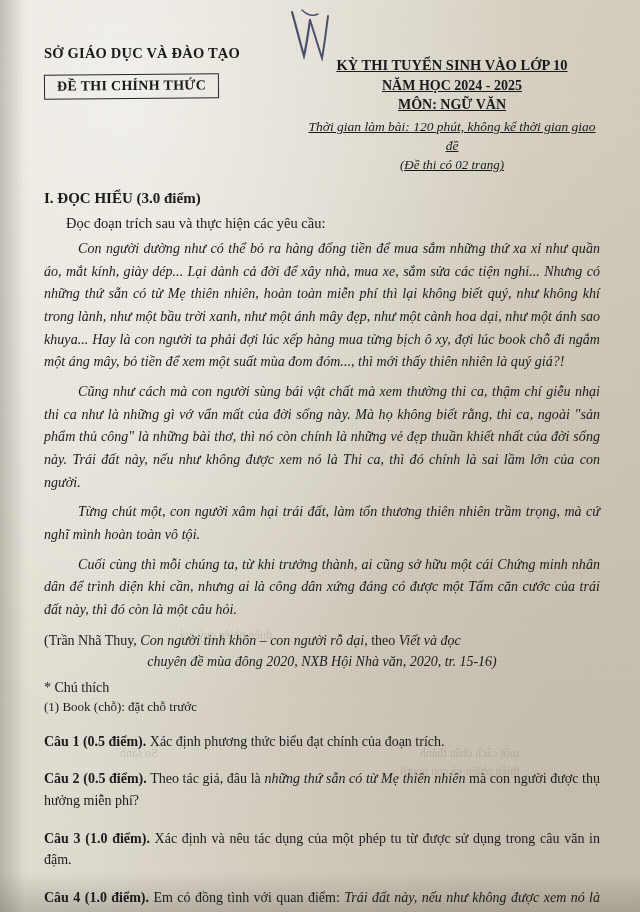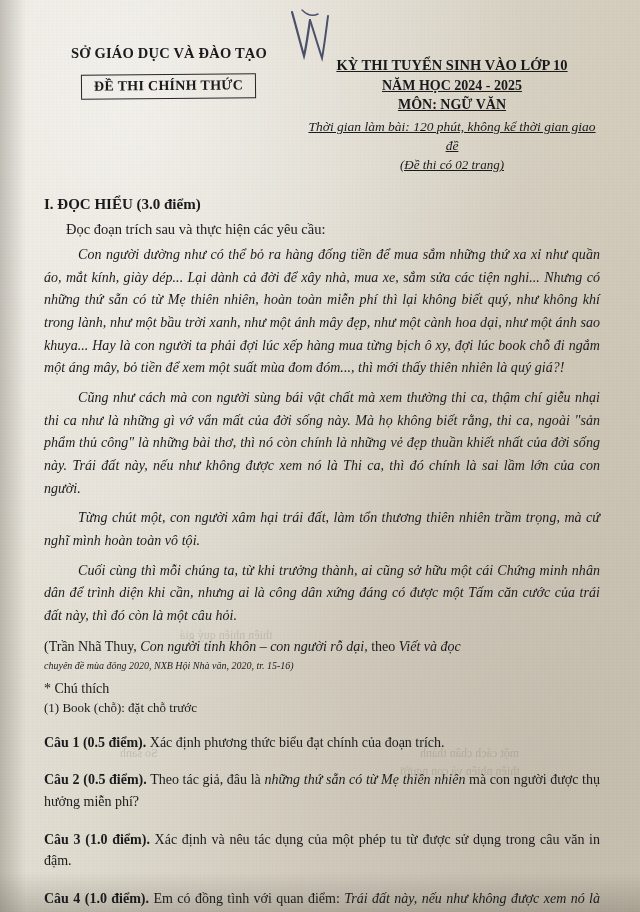--- a/index.html
+++ b/index.html
@@ -55,21 +55,20 @@
 
   
   .header {
     display: flex;
     align-items: flex-start;
     justify-content: space-between;
     gap: 10px;
   }
   .header-left {
     width: 250px;
-    text-align: center;
     padding-top: 10px;
   }
   .dept-line1 {
     font-weight: bold;
     font-size: 14.5px;
     letter-spacing: 0.2px;
     line-height: 1.25;
     white-space: nowrap;
   }
   .dept-line2 {
@@ -129,21 +128,21 @@
     top: 8px;
     width: 60px;
     height: 56px;
     pointer-events: none;
   }
 
   
   .section-title {
     font-weight: bold;
     font-size: 15px;
-    margin-top: 22px;
+    margin-top: 16px;
     margin-bottom: 2px;
   }
   .lead {
     font-weight: normal;
     font-size: 14.5px;
     margin: 8px 0 6px 22px;
   }
   p.body {
     font-style: italic;
     font-size: 14px;
@@ -154,22 +153,22 @@
     letter-spacing: 0.05px;
   }
   .attrib {
     font-size: 14px;
     line-height: 1.55;
     margin: 8px 0 2px 0;
   }
   .attrib .it { font-style: italic; }
   .attrib-2 {
     font-style: italic;
-    font-size: 10px;
-    text-align: left;
+    font-size: 14px;
+    text-align: center;
     margin: 0 0 10px 0;
   }
   .note-head {
     font-size: 14px;
     margin: 8px 0 3px 0;
   }
   .note-body {
     font-size: 13px;
     margin: 0 0 10px 0;
   }

